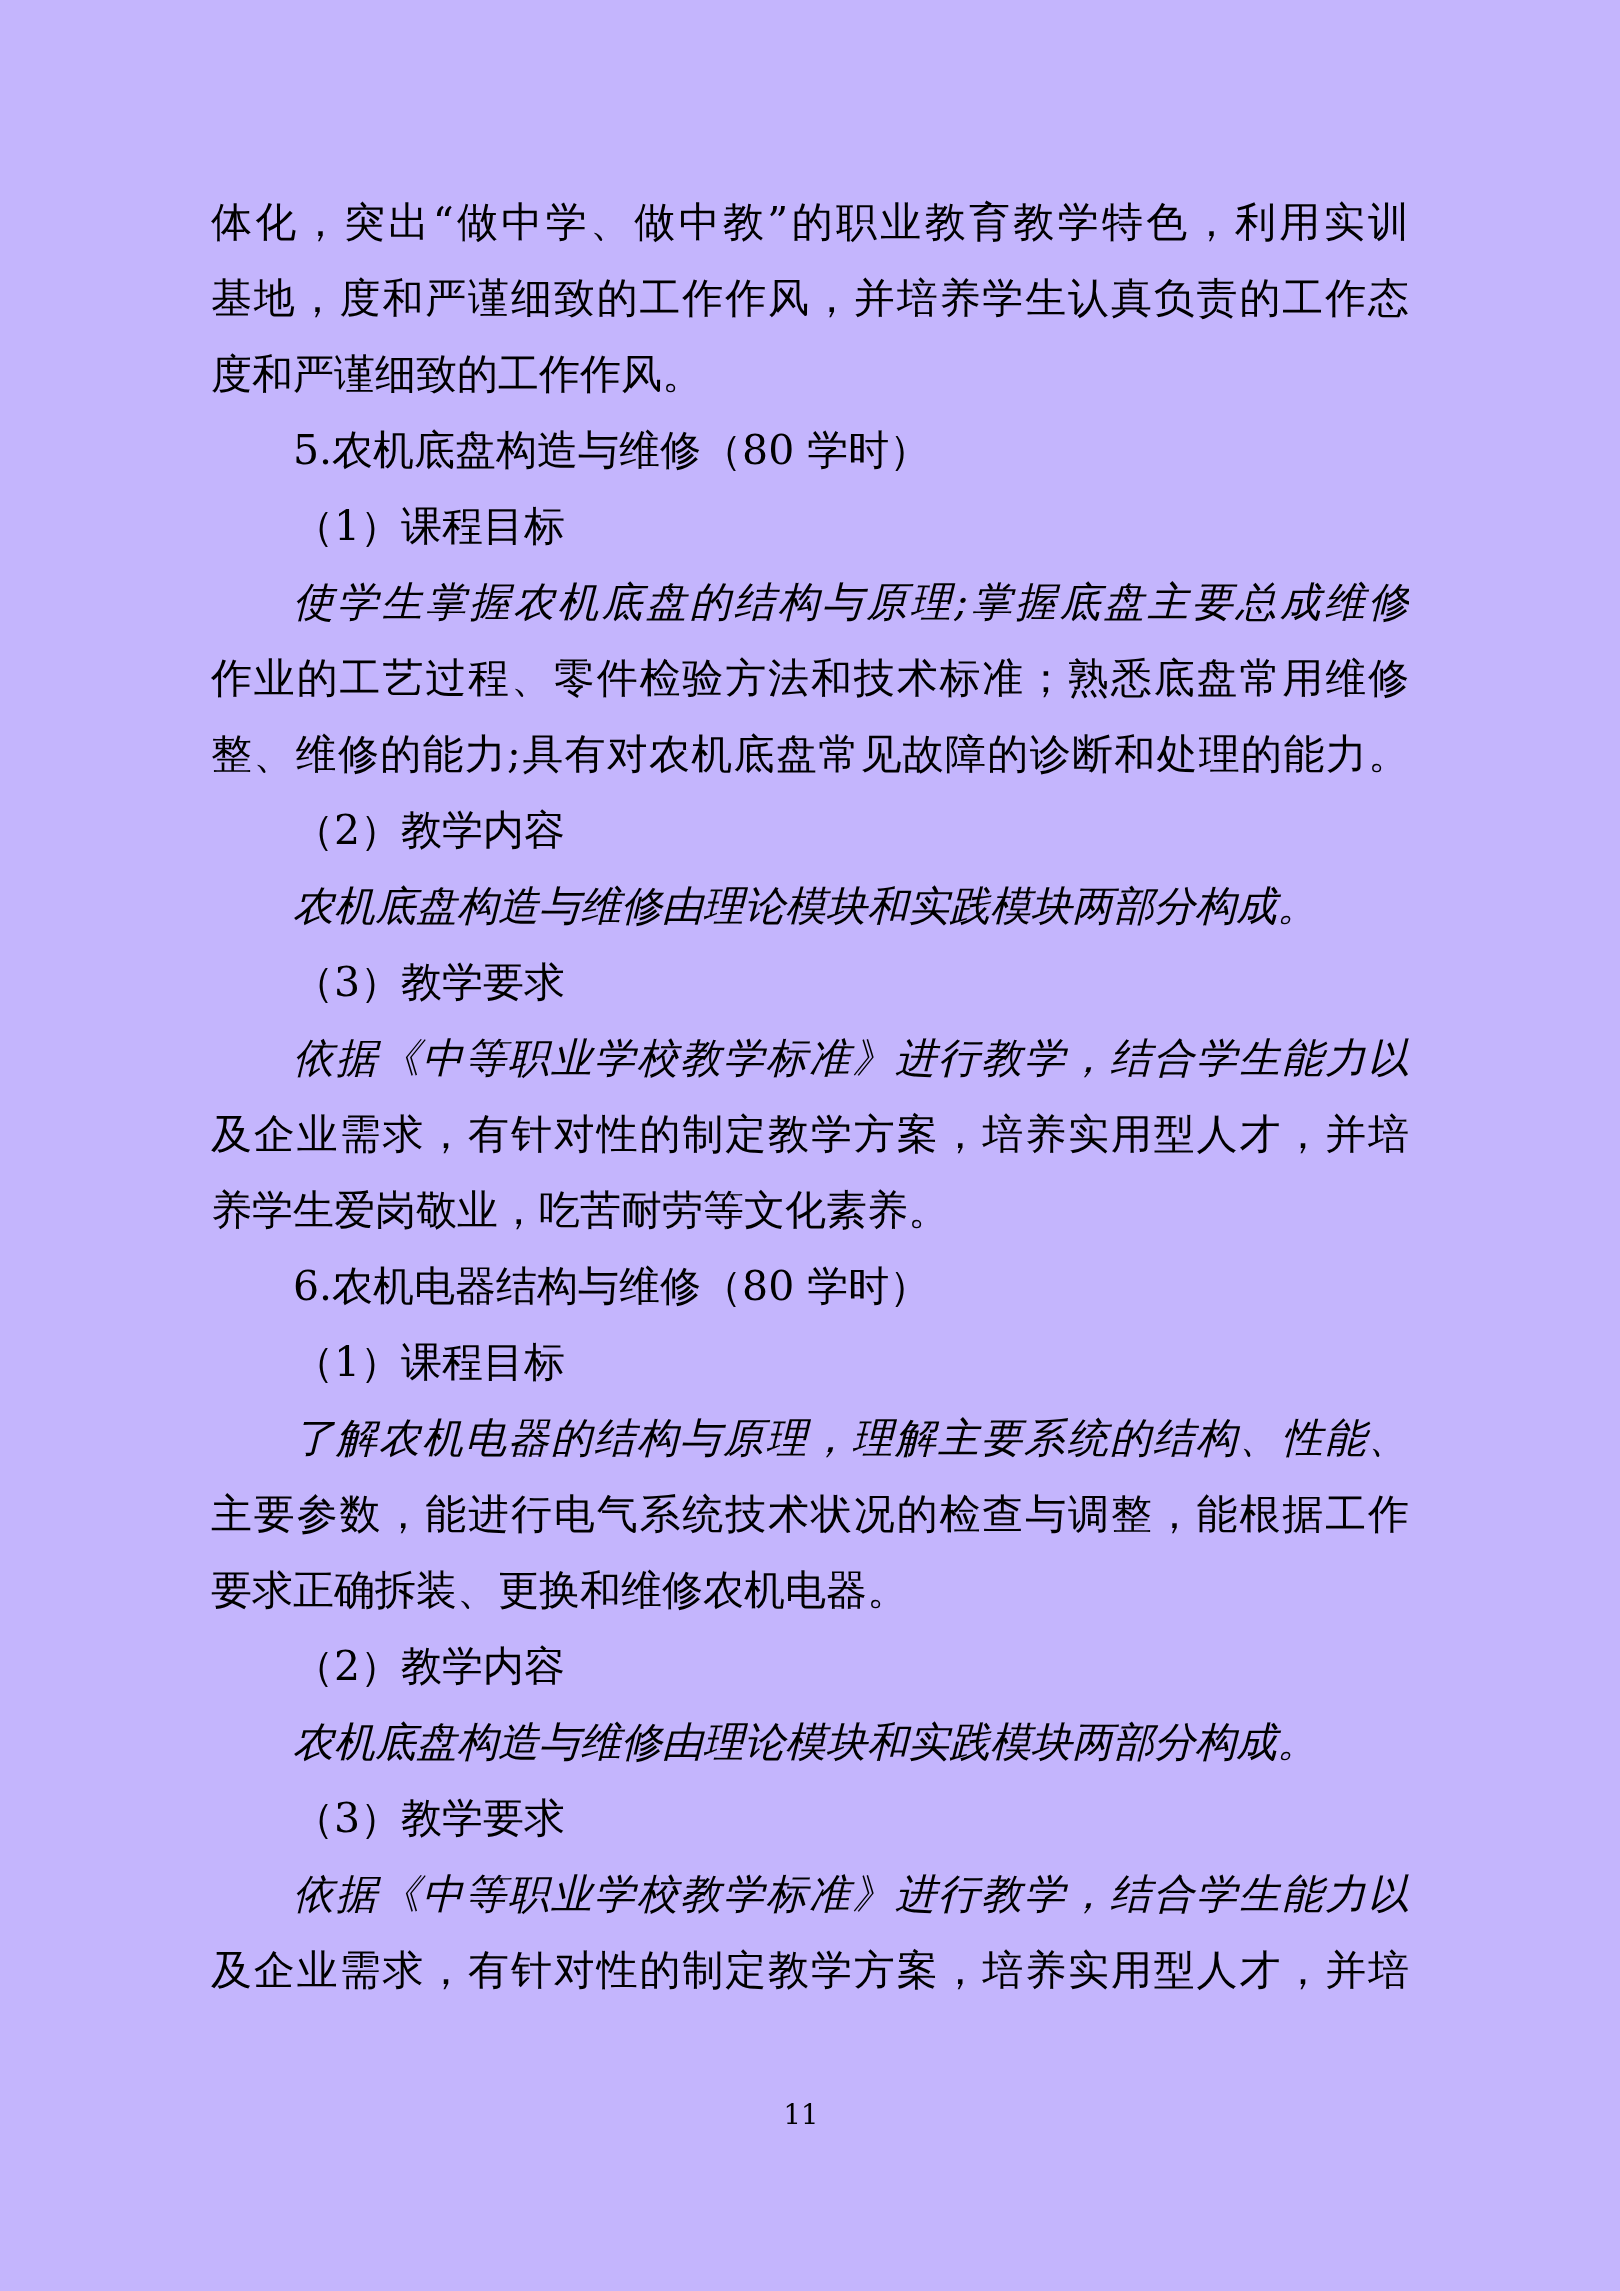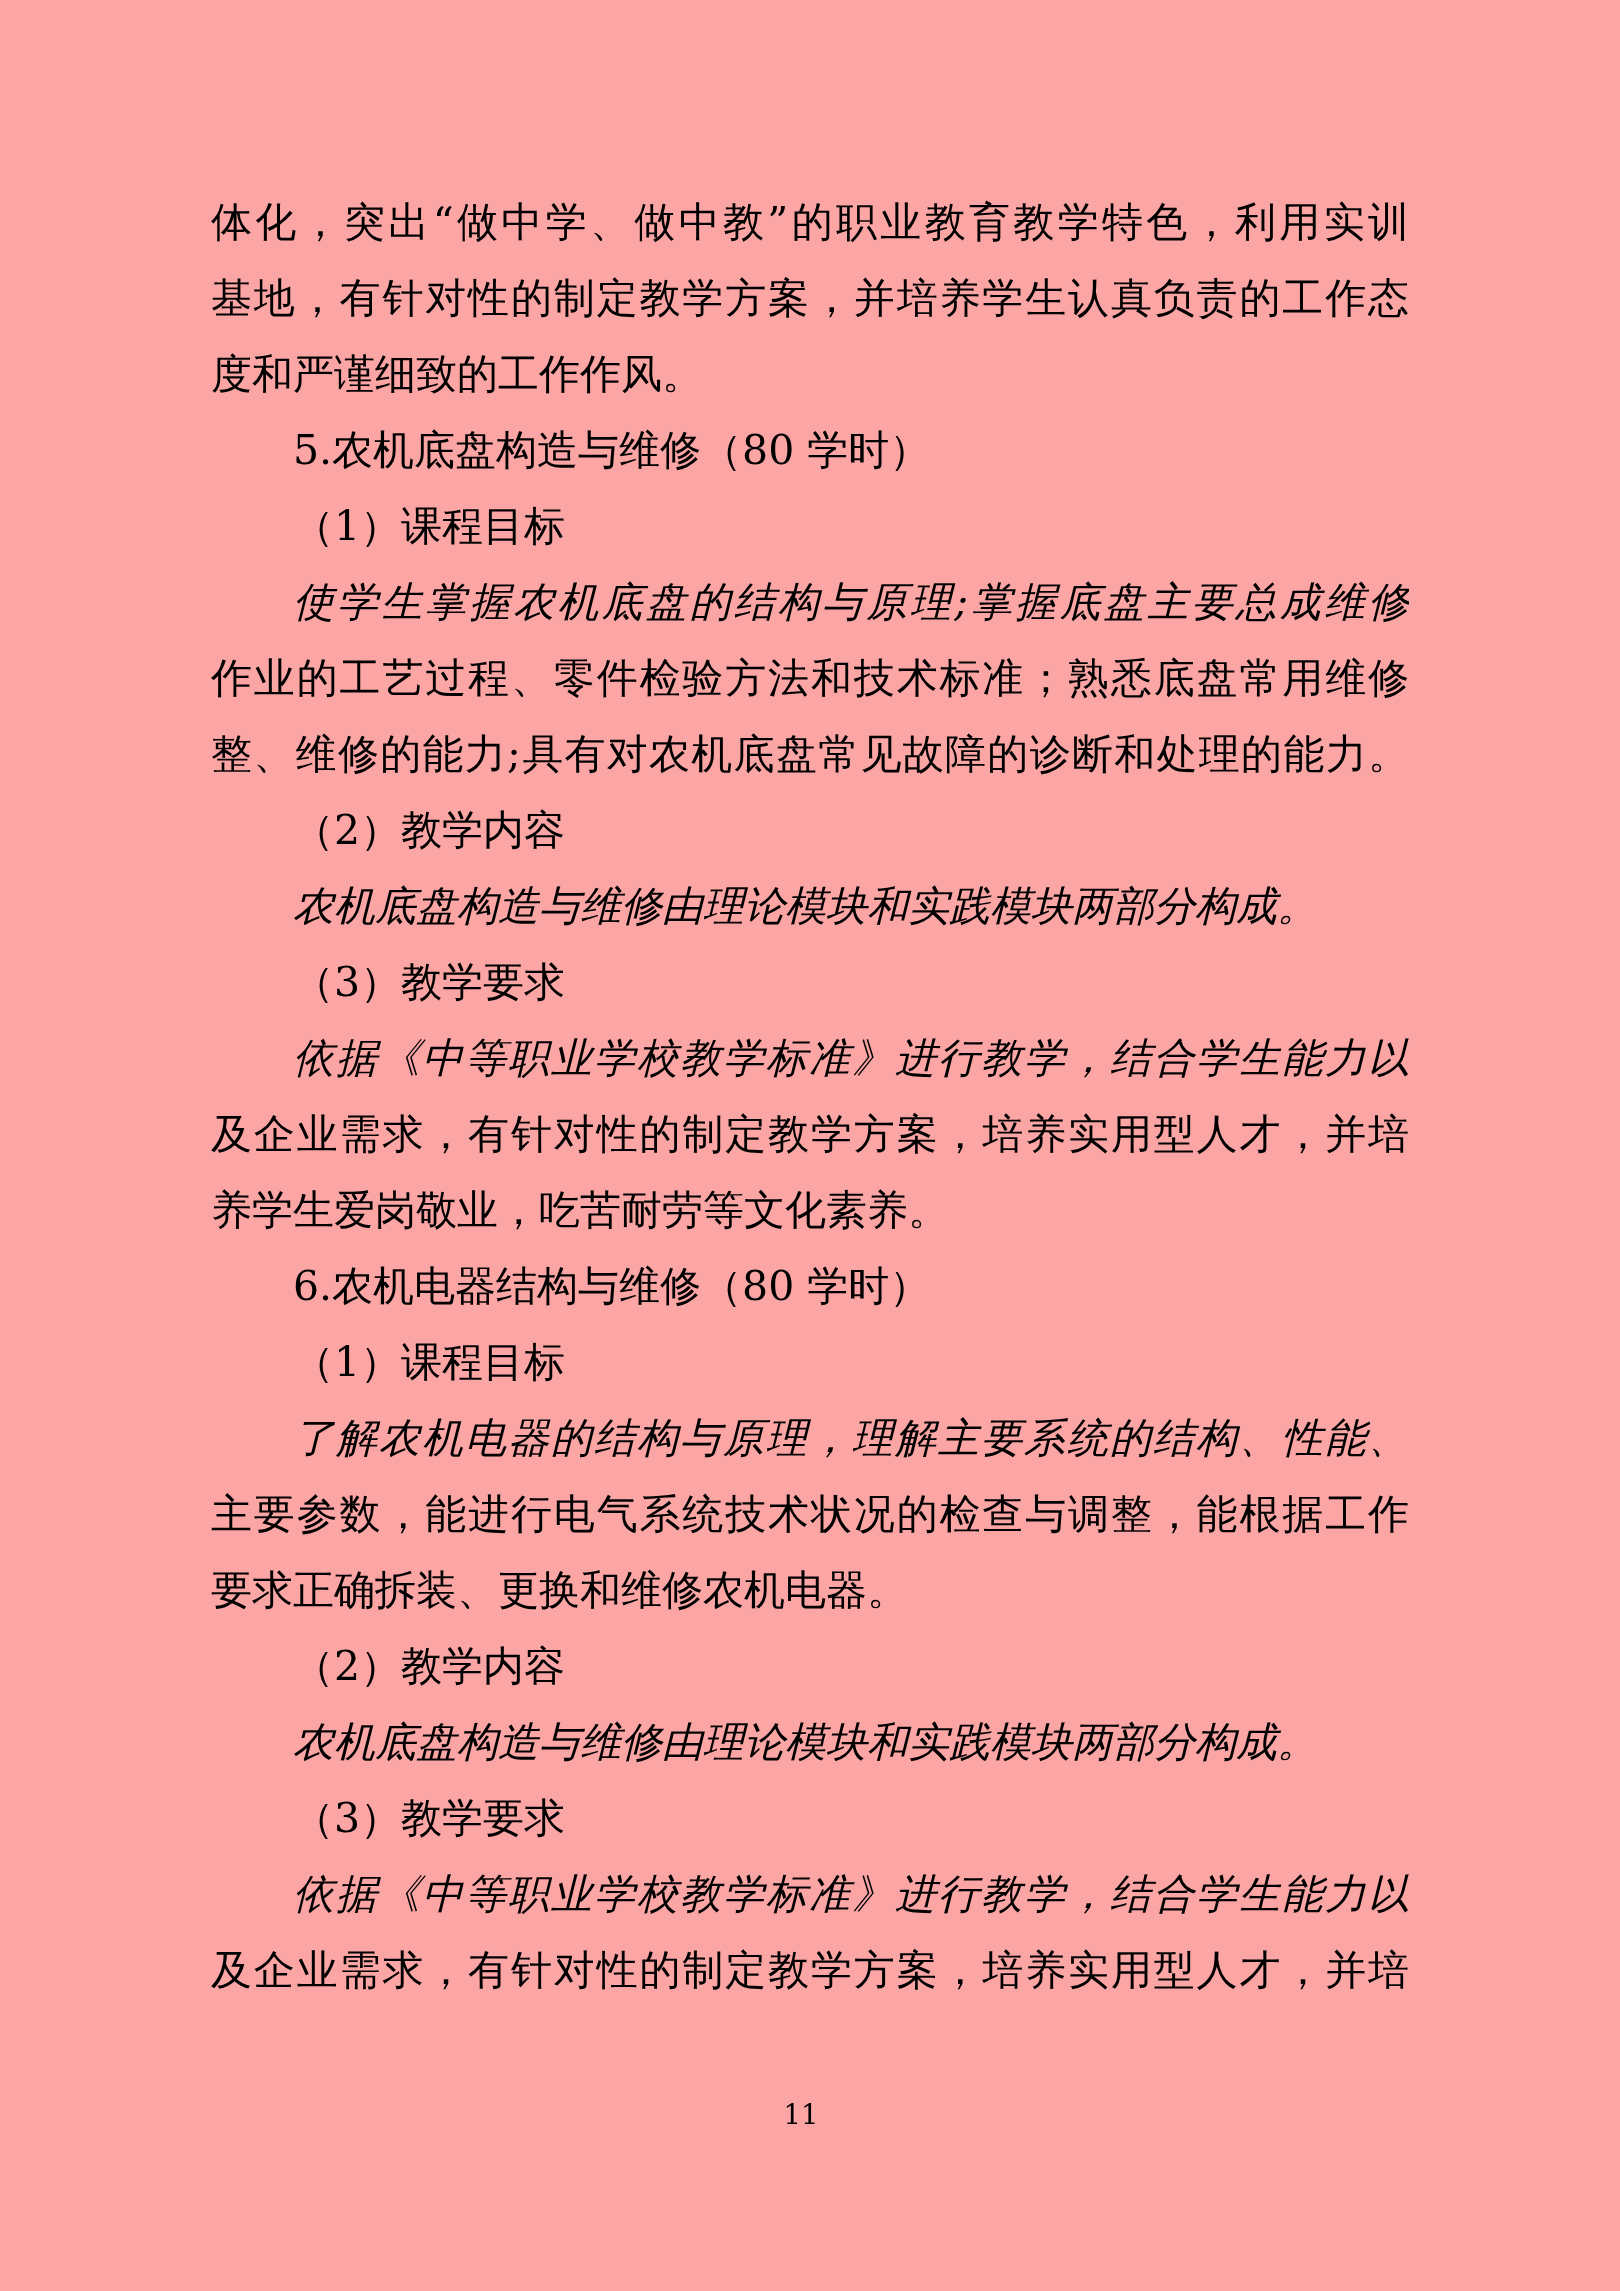--- a/index.html
+++ b/index.html
@@ -4,21 +4,21 @@
 <style>
   html, body {
     margin: 0;
     padding: 0;
     background: #ffffff;
   }
   .page {
     position: relative;
     width: 1620px;
     height: 2292px;
-    background: #fca5a5;
+    background: #c4b5fd;
     color: #000000;
     font-family: "DejaVu Serif", serif;
     overflow: hidden;
   }
   .text-column {
     position: absolute;
     left: 211px;
     top: 184px;
     width: 1198px;
   }
@@ -56,21 +56,21 @@
     font-size: 27.4px;
     color: #000000;
   }
 </style>
 </head>
 <body>
 
 <div class="page">
   <div class="text-column">
     <div class="line fill">体化，突出“做中学、做中教”的职业教育教学特色，利用实训</div>
-    <div class="line fill">基地，有针对性的制定教学方案，并培养学生认真负责的工作态</div>
+    <div class="line fill">基地，度和严谨细致的工作作风，并培养学生认真负责的工作态</div>
     <div class="line end">度和严谨细致的工作作风。</div>
     <div class="line heading">5.农机底盘构造与维修（80 学时）</div>
     <div class="line sub">（1）课程目标</div>
     <div class="line fill indent">使学生掌握农机底盘的结构与原理;掌握底盘主要总成维修</div>
     <div class="line fill">作业的工艺过程、零件检验方法和技术标准；熟悉底盘常用维修</div>
     <div class="line fill">整、维修的能力;具有对农机底盘常见故障的诊断和处理的能力。</div>
     <div class="line sub">（2）教学内容</div>
     <div class="line end indent">农机底盘构造与维修由理论模块和实践模块两部分构成。</div>
     <div class="line sub">（3）教学要求</div>
     <div class="line fill indent">依据《中等职业学校教学标准》进行教学，结合学生能力以</div>

